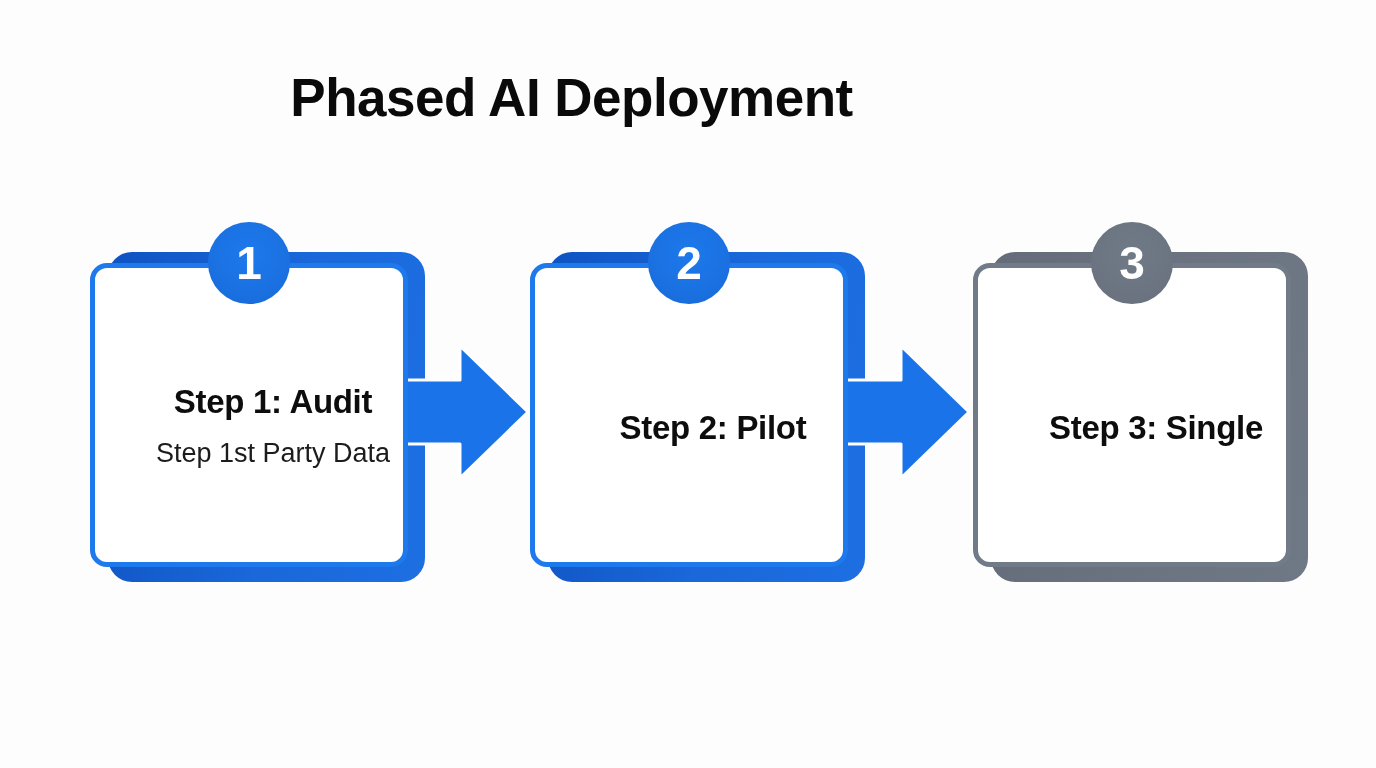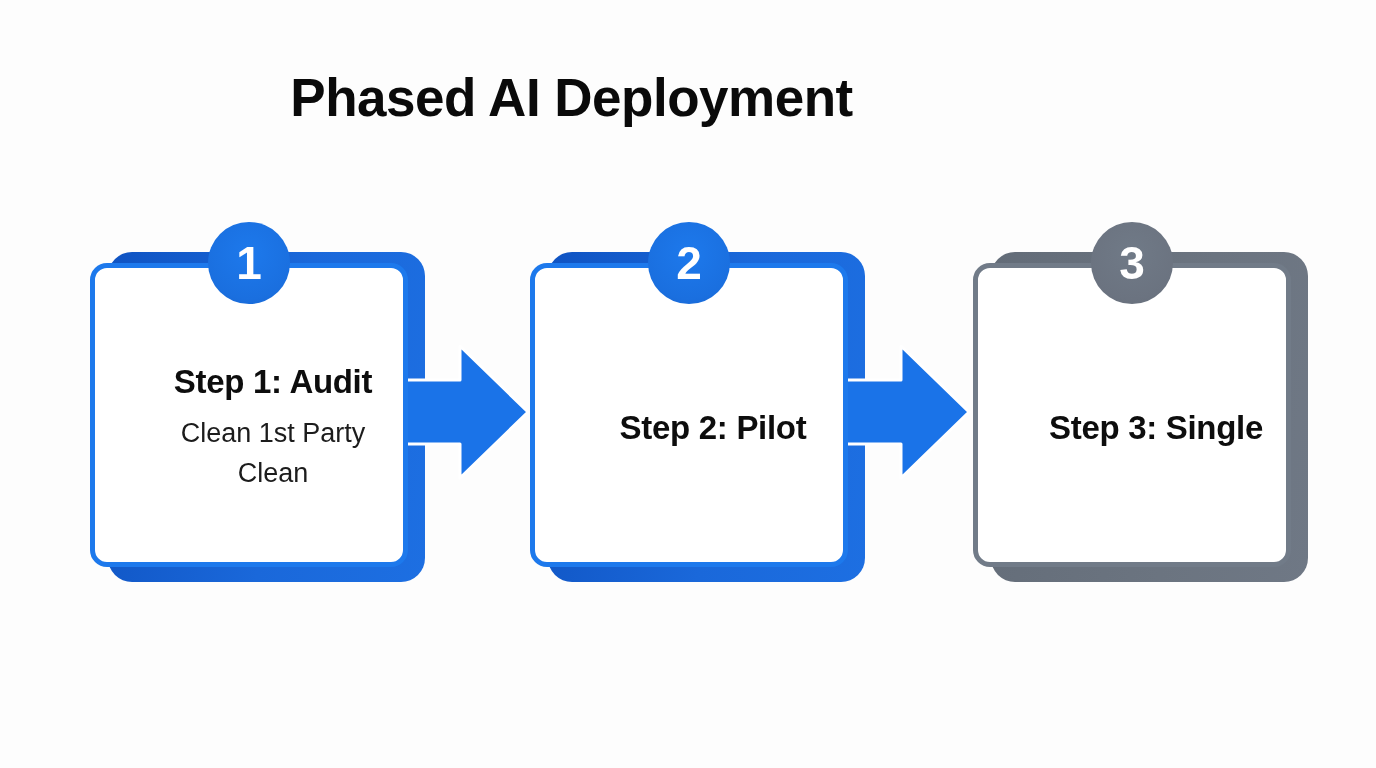--- a/index.html
+++ b/index.html
@@ -131,21 +131,21 @@
 <body>
 
 <div class="stage">
 
   <div class="diagram-title">Phased AI Deployment</div>
 
   <div class="card card-1" data-theme="blue">
     <div class="card-shadow"></div>
     <div class="card-front">
       <div class="step-heading">Step 1: Audit</div>
-      <div class="step-desc">Clean 1st Party Clean</div>
+      <div class="step-desc">Step 1st Party Data</div>
     </div>
     <div class="badge">1</div>
   </div>
 
   <div class="arrow arrow-1">
     <svg viewBox="0 0 132 136" xmlns="http://www.w3.org/2000/svg">
       <polygon points="0,36 62,36 62,2 130,68 62,134 62,100 0,100" fill="#1a73e8" stroke="#ffffff" stroke-width="3" stroke-linejoin="round"></polygon>
     </svg>
   </div>
 

